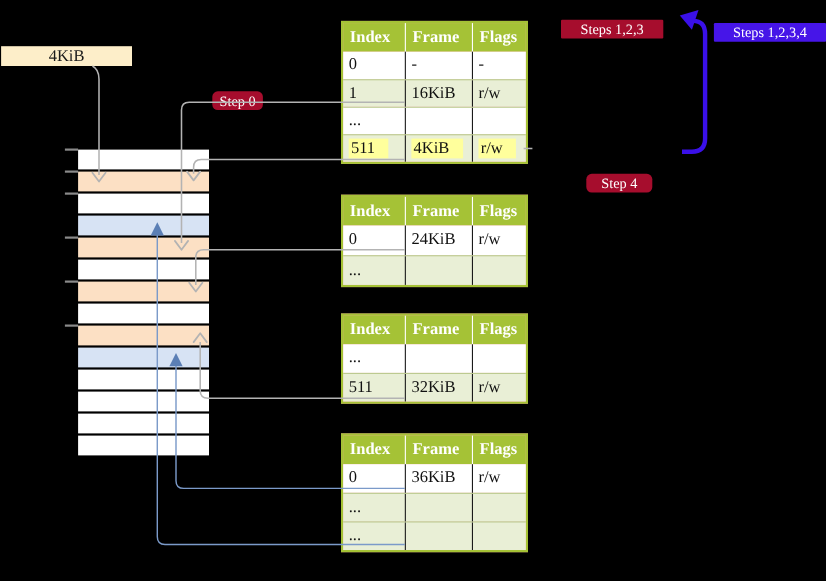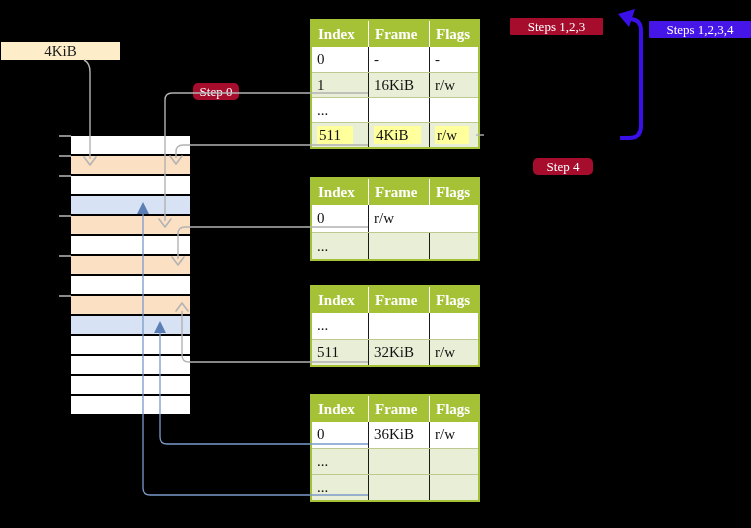--- a/index.html
+++ b/index.html
@@ -118,20 +118,21 @@
   </div>
 
   <div class="ptable t2" style="top:177px;">
     <div class="thead">
       <div class="th">Index</div>
       <div class="th">Frame</div>
       <div class="th">Flags</div>
     </div>
     <div class="trow">
       <div class="td">0</div>
+      <div class="td">24KiB</div>
       <div class="td">r/w</div>
     </div>
     <div class="trow alt">
       <div class="td">...</div>
       <div class="td"></div>
       <div class="td"></div>
     </div>
   </div>
 
   <div class="ptable t3" style="top:285px;">

